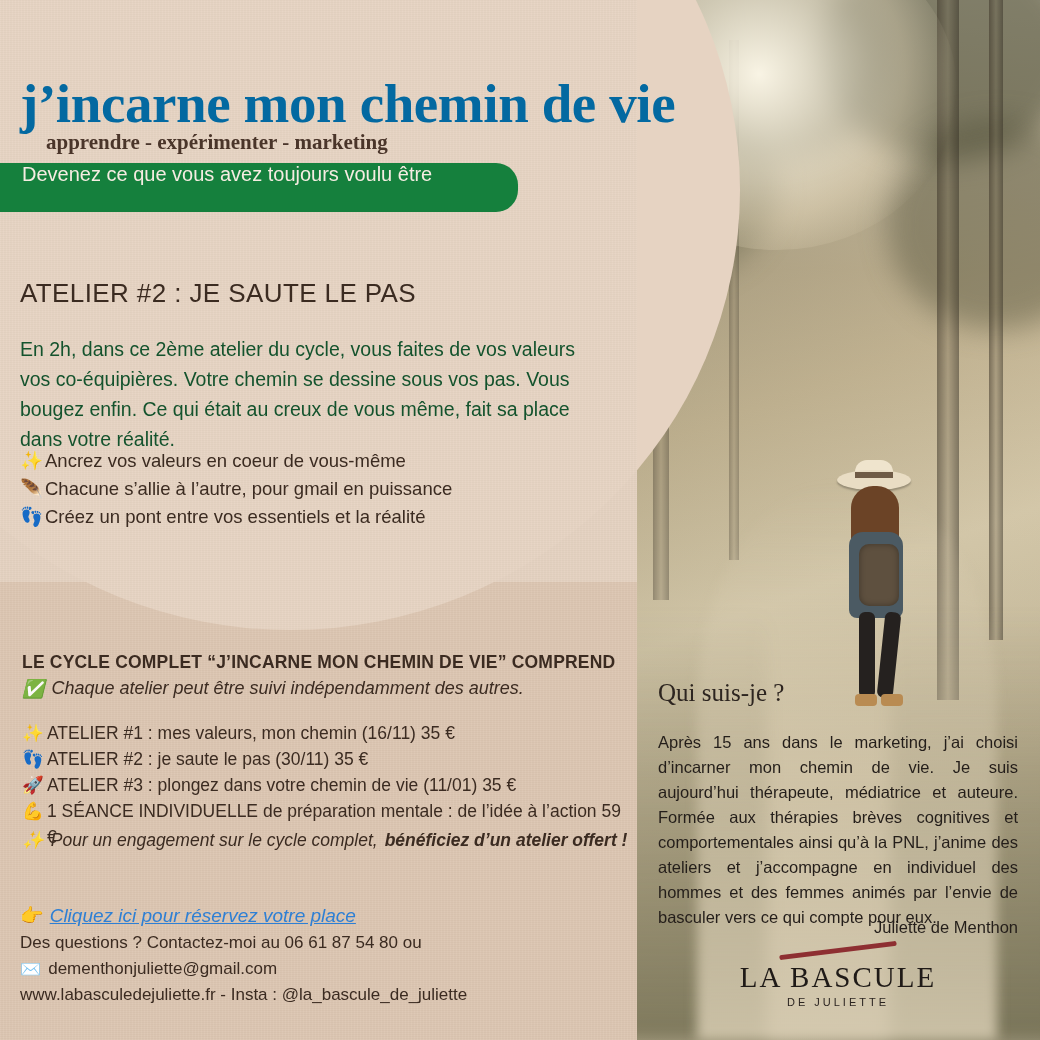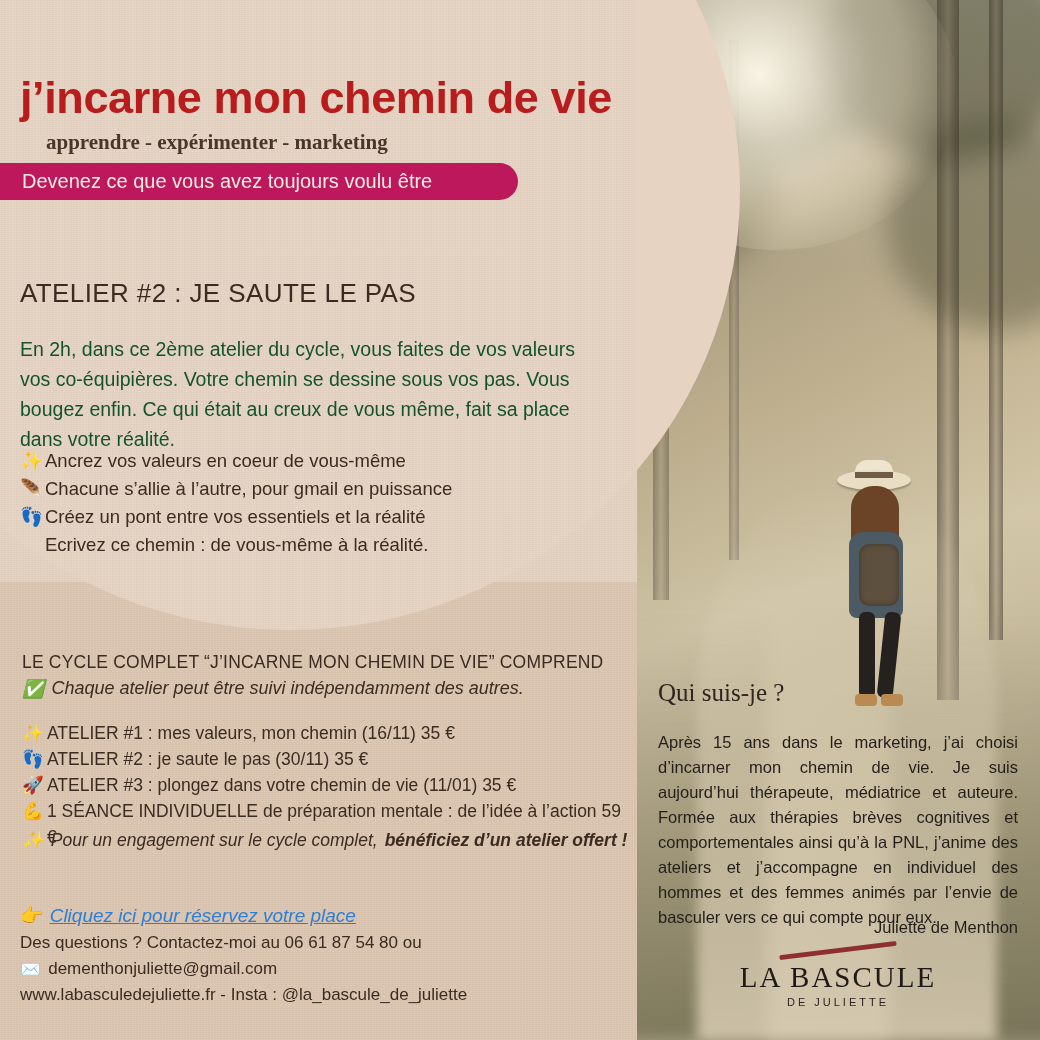--- a/index.html
+++ b/index.html
@@ -135,40 +135,40 @@
     position: absolute; inset: 0;
     background-image:
       repeating-linear-gradient(0deg, rgba(255,255,255,0.035) 0 1px, rgba(0,0,0,0.012) 1px 2px),
       repeating-linear-gradient(90deg, rgba(255,255,255,0.03) 0 1px, rgba(0,0,0,0.01) 1px 3px);
     pointer-events: none;
   }
 
   .title {
     position: absolute; left: 20px; top: 72px;
     width: 640px;
-    font-family: Liberation Sans, sans-serif;
+    font-family: Liberation Serif, serif;
     font-weight: bold;
-    font-size: 45px;
+    font-size: 55px;
     letter-spacing: -0.4px;
-    color: #b91c1c;
+    color: #0369a1;
     white-space: nowrap;
   }
   .subtitle {
     position: absolute; left: 46px; top: 130px;
     font-family: "Liberation Serif", serif;
     font-weight: bold;
     font-size: 21px;
     color: #4a352a;
   }
   .ribbon {
     position: absolute; left: 0; top: 163px;
-    width: 518px; height: 37px;
-    background: #be185d;
+    width: 518px; height: 49px;
+    background: #15803d;
     border-radius: 0 22px 22px 0;
-    display: flex; align-items: center;
+    display: flex; align-items: flex-start;
   }
   .ribbon span {
     color: #f6ece2; font-size: 20px; padding-left: 22px;
     font-family: "Liberation Sans", sans-serif;
   }
 
   .wshop-title {
     position: absolute; left: 20px; top: 278px;
     font-size: 26px; letter-spacing: 0.4px;
     color: #3b2b21;
@@ -181,21 +181,21 @@
   .bullets {
     position: absolute; left: 20px; top: 447px;
     width: 600px;
     font-size: 18.5px; line-height: 28px; color: #3b2b21;
   }
   .bullets .row { display: flex; align-items: flex-start; gap: 7px; }
   .bullets .row .em { width: 18px; display: inline-block; }
 
   .cycle-title {
     position: absolute; left: 22px; top: 652px;
-    font-size: 17.5px; font-weight: normal; letter-spacing: 0.2px;
+    font-size: 17.5px; font-weight: bold; letter-spacing: 0.2px;
     color: #3b2b21;
   }
   .cycle-note {
     position: absolute; left: 22px; top: 678px;
     font-size: 18px; font-style: italic; color: #3b2b21;
     display: flex; gap: 7px; align-items: center;
   }
   .cycle-list {
     position: absolute; left: 22px; top: 720px;
     width: 600px; font-size: 17.5px; line-height: 26px; color: #3b2b21;
@@ -310,24 +310,20 @@
         <span>Ancrez vos valeurs en coeur de vous-même</span>
       </div>
       <div class="row">
         <span class="em">🪶</span>
         <span>Chacune s’allie à l’autre, pour gmail en puissance</span>
       </div>
       <div class="row">
         <span class="em">👣</span>
         <span>Créez un pont entre vos essentiels et la réalité</span>
       </div>
-      <div class="row">
-        <span class="em"></span>
-        <span>Ecrivez ce chemin : de vous-même à la réalité.</span>
-      </div>
     </div>
 
     <div class="cycle-title">LE CYCLE COMPLET “J’INCARNE MON CHEMIN DE VIE” COMPREND</div>
     <div class="cycle-note">
       <span class="em">✅</span>
       <span>Chaque atelier peut être suivi indépendamment des autres.</span>
     </div>
 
     <div class="cycle-list">
       <div class="row">

